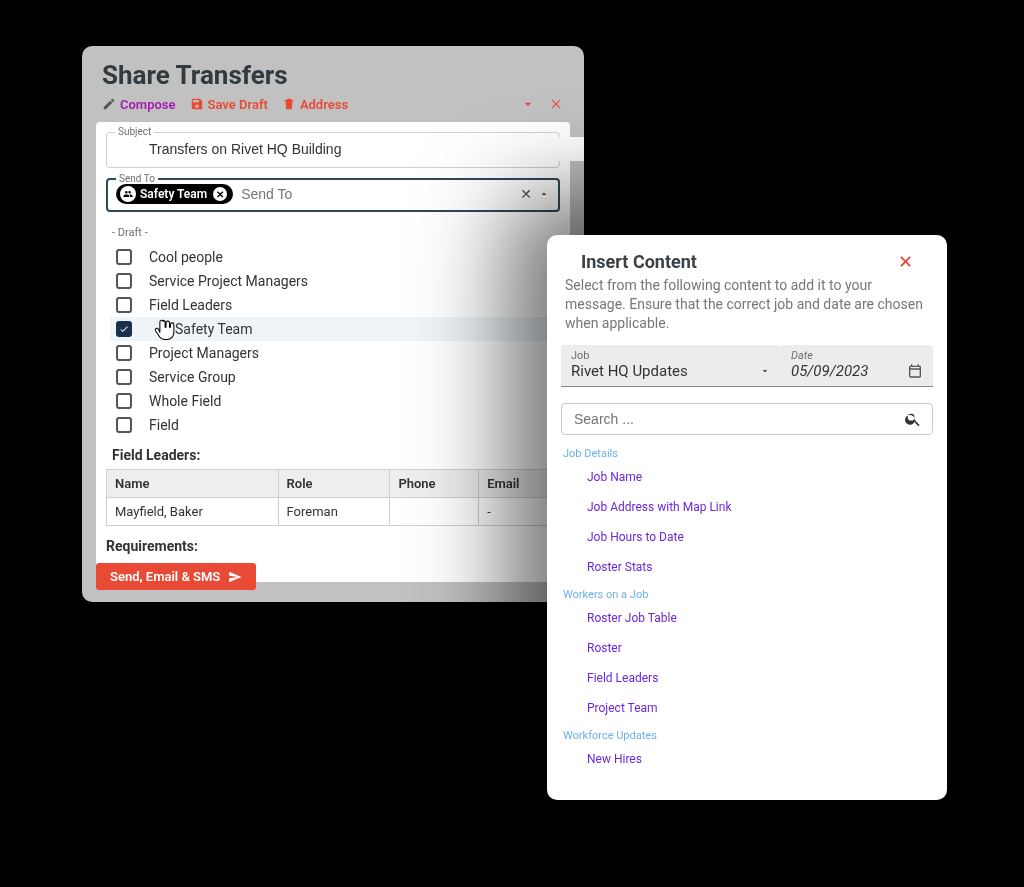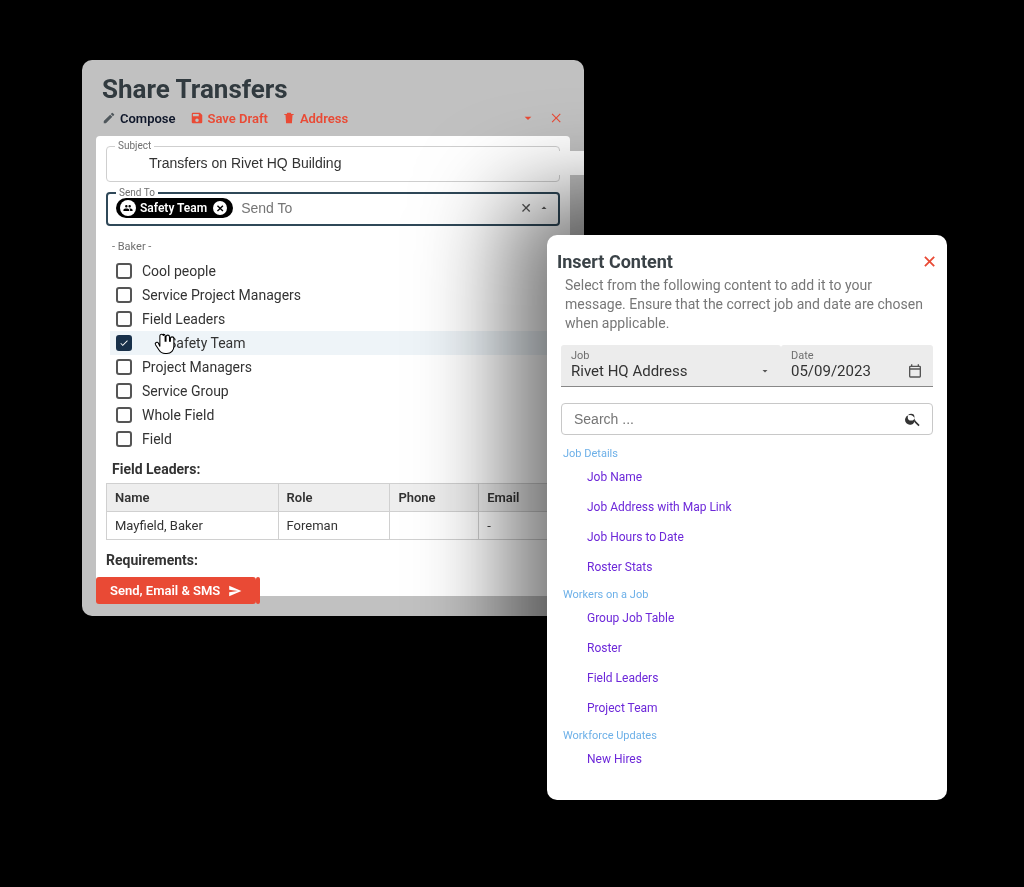--- a/index.html
+++ b/index.html
@@ -10,21 +10,21 @@
     background: #000;
     font-family: -apple-system, BlinkMacSystemFont, "Segoe UI", Roboto, "Helvetica Neue", Arial, sans-serif;
     font-size: 14px;
     color: #333;
     position: relative;
     overflow: hidden;
   }
   
   .panel-wrap { position: absolute; }
   .left-panel {
-    left: 82px; top: 60px;
+    left: 82px; top: 46px;
     width: 502px; height: 556px;
     background: #c1c1c1;
     border-radius: 10px;
     box-shadow: 0 0 90px 40px rgba(0,0,0,0.55);
     overflow: hidden;
   }
   .lp-title {
     font-size: 26px;
     font-weight: 700;
     color: #313a3f;
@@ -32,21 +32,21 @@
   }
   .lp-toolbar {
     display: flex;
     align-items: center;
     gap: 14px;
     padding: 0 20px 10px;
     color: #e94a35;
     font-size: 13px;
     font-weight: 600;
   }
-  .lp-toolbar .compose { color: #0f172a; }
+  .lp-toolbar .compose { color: #a21caf; }
   .tool-btn { display: flex; align-items: center; gap: 4px; cursor: pointer; }
   .tool-spacer { flex: 1; }
   .icon-btn { color:#e94a35; cursor:pointer; }
   .lp-body {
     background: #fff;
     margin: 0 14px;
     border-radius: 4px;
     padding: 10px 10px 0;
   }
   .field {
@@ -93,21 +93,21 @@
   .sendto-inner { display:flex; align-items:center; gap:6px; }
   .sendto-inner input {
     flex:1; border:none; outline:none; font-size:14px; color:#777;
   }
   .sendto-right { display:flex; align-items:center; gap:6px; color:#555; }
   .groups-label {
     font-size: 11px; color: #6f6f6f; padding: 4px 6px 6px;
   }
   .group-list { padding: 0 4px 8px; }
   .group-item {
-    display:flex; align-items:center; gap:10px;
+    display:flex; align-items:center; gap:17px;
     padding: 4px 6px; font-size:14px; color:#333;
     position: relative;
   }
   .group-item.sel { background:#eef4f8; }
   .cbox {
     width:16px; height:16px; border:2px solid #555; border-radius:3px;
     display:inline-flex; align-items:center; justify-content:center;
     flex-shrink:0;
   }
   .cbox.checked {
@@ -129,21 +129,21 @@
     border:1px solid #d0d0d0; padding:6px 8px; text-align:left;
   }
   table.leaders th {
     background:#eee; font-weight:600;
   }
   .req, .workers-added {
     font-weight:700; padding: 4px 0; font-size:14px;
   }
   .send-bar {
     position:absolute; left:0; right:0; bottom:0;
-    display:flex; justify-content:flex-start; 
+    display:flex; justify-content:space-between; 
     padding:8px 14px 12px;
   }
   .send-btn {
     background:#e94a35; color:#fff;
     padding:6px 14px; border-radius:3px;
     font-size:13px; font-weight:600;
     display:flex; align-items:center; gap:8px;
     cursor:pointer;
   }
   .send-btn.ghost {
@@ -154,34 +154,34 @@
   .right-panel {
     left: 547px; top: 235px;
     width: 400px; height: 565px;
     background:#fff;
     border-radius: 10px;
     box-shadow: 0 0 90px 40px rgba(0,0,0,0.55);
     overflow:hidden;
   }
   .rp-head {
     display:flex; justify-content:space-between; align-items:center;
-    padding:16px 10px 4px;
+    padding:16px 34px 4px;
   }
   .rp-title { font-size:18px; font-weight:700; color:#3a4247; }
   .rp-close { color:#e94a35; font-size:18px; cursor:pointer; }
   .rp-sub { color:#777; font-size:14px; padding:0 18px 12px; line-height:1.35; }
   .rp-controls { display:flex; padding:0 14px 10px; }
   .gray-field {
     background:#ececec; border-bottom:1px solid #888;
     padding:4px 10px 6px; border-radius:3px 3px 0 0;
   }
   .gray-field .small { font-size:11px; color:#6f6f6f; }
   .gray-field .val { font-size:15px; color:#333; display:flex; align-items:center; justify-content:space-between; }
   .job-field { flex:1; }
-  .date-field { width:152px; }
+  .date-field { width:152px;font-style:italic; }
   .search-box {
     margin: 6px 14px 6px;
     border:1px solid #c8c8c8; border-radius:4px;
     display:flex; align-items:center; padding:6px 10px;
   }
   .search-box input {
     flex:1; border:none; outline:none; font-size:14px; color:#777;
   }
   .cat-label {
     font-size:11px; color:#6db0e8; padding: 6px 16px 2px;
@@ -260,21 +260,21 @@
           <span style="cursor:pointer">✕</span>
           <span>
             <svg width="12" height="12" viewBox="0 0 24 24" fill="#555">
                 <path d="M7 14l5-5 5 5z"></path>
               </svg>
           </span>
         </div>
       </div>
     </div>
 
-    <div class="groups-label">- Baker -</div>
+    <div class="groups-label">- Draft -</div>
 
     <div class="group-list">
       <div class="group-item">
         <span class="cbox"></span>
         <span>Cool people</span>
       </div>
       <div class="group-item">
         <span class="cbox"></span>
         <span>Service Project Managers</span>
       </div>
@@ -355,21 +355,21 @@
   <div class="rp-head">
     <div class="rp-title">Insert Content</div>
     <div class="rp-close">✕</div>
   </div>
   <div class="rp-sub">Select from the following content to add it to your message. Ensure that the correct job and date are chosen when applicable.</div>
 
   <div class="rp-controls">
     <div class="gray-field job-field">
       <div class="small">Job</div>
       <div class="val">
-        <span>Rivet HQ Address</span>
+        <span>Rivet HQ Updates</span>
         <span>
           <svg width="12" height="12" viewBox="0 0 24 24" fill="#555">
               <path d="M7 10l5 5 5-5z"></path>
             </svg>
         </span>
       </div>
     </div>
     <div class="gray-field date-field">
       <div class="small">Date</div>
       <div class="val">
@@ -392,20 +392,20 @@
     </span>
   </div>
 
   <div class="cat-label">Job Details</div>
   <div class="insert-item">Job Name</div>
   <div class="insert-item">Job Address with Map Link</div>
   <div class="insert-item">Job Hours to Date</div>
   <div class="insert-item">Roster Stats</div>
 
   <div class="cat-label">Workers on a Job</div>
-  <div class="insert-item">Group Job Table</div>
+  <div class="insert-item">Roster Job Table</div>
   <div class="insert-item">Roster</div>
   <div class="insert-item">Field Leaders</div>
   <div class="insert-item">Project Team</div>
 
   <div class="cat-label">Workforce Updates</div>
   <div class="insert-item">New Hires</div>
 </div>
 
 </body></html>

